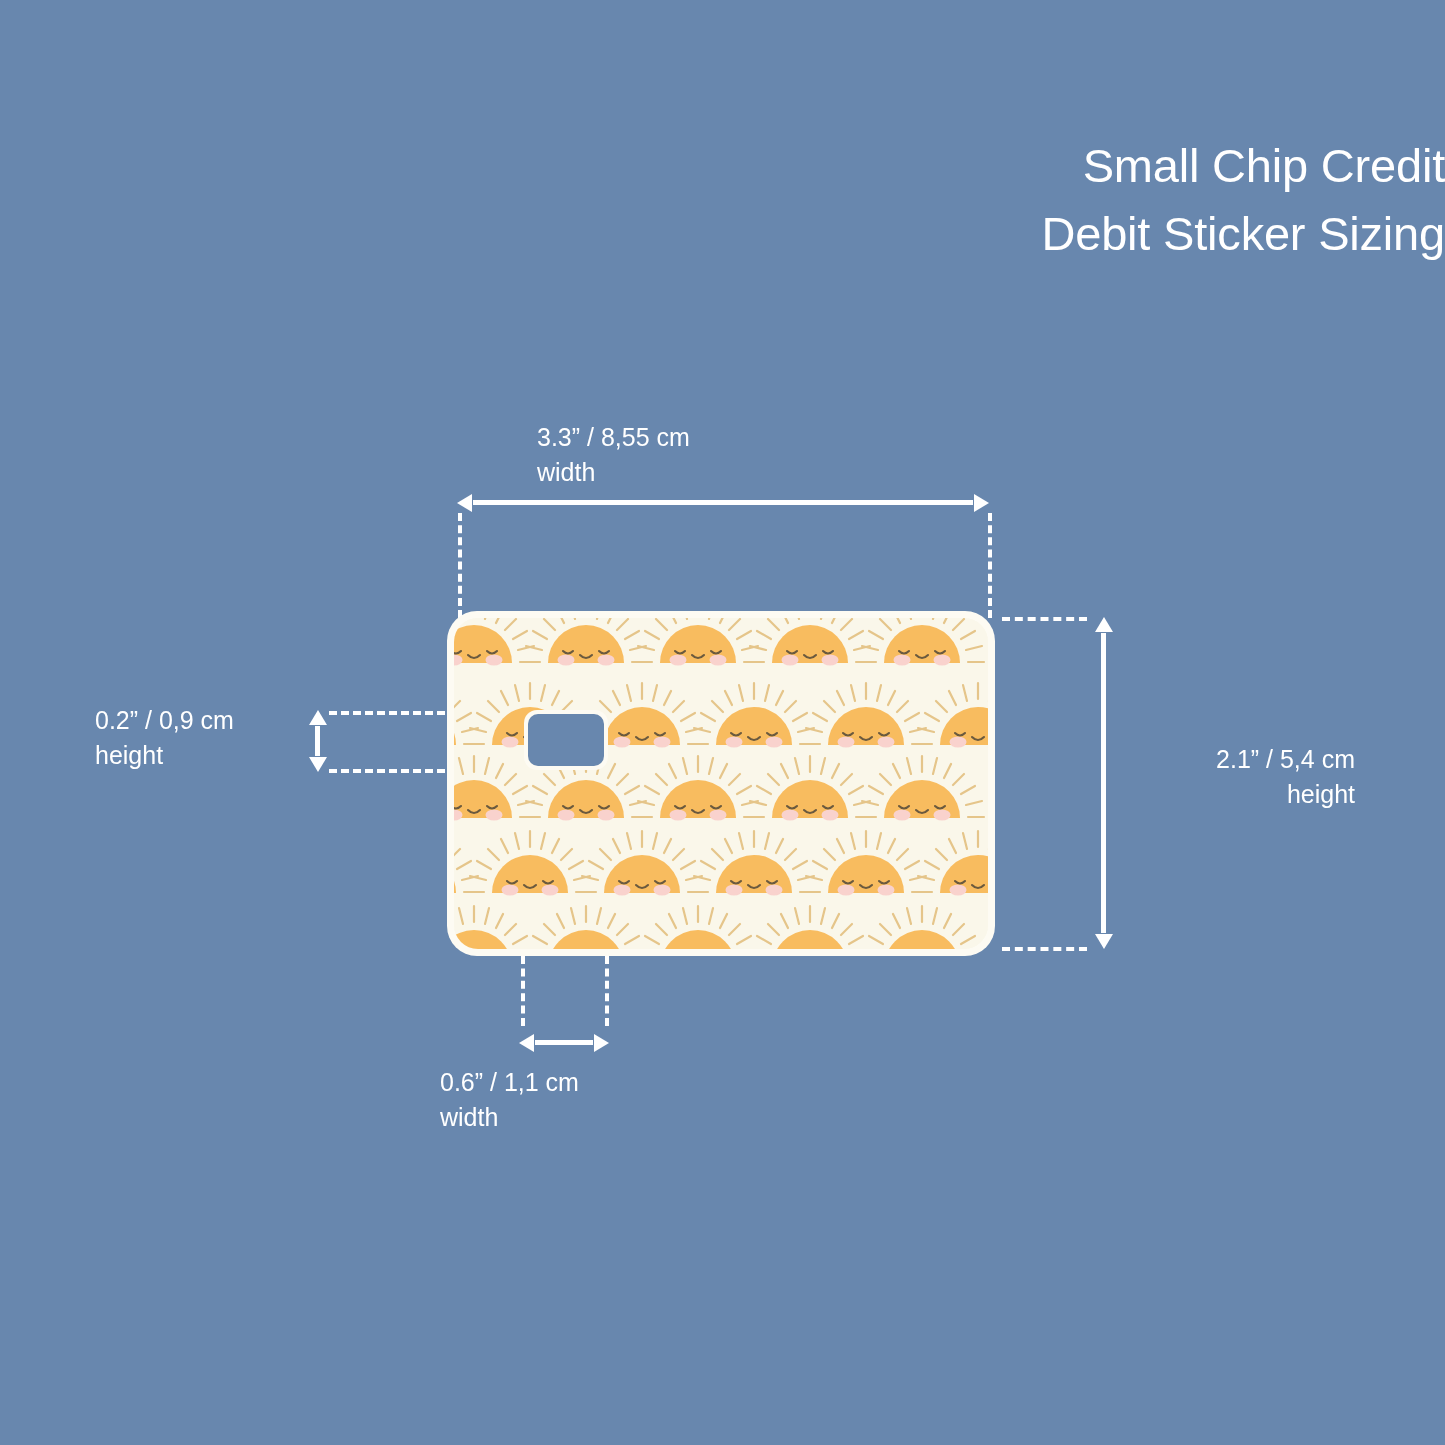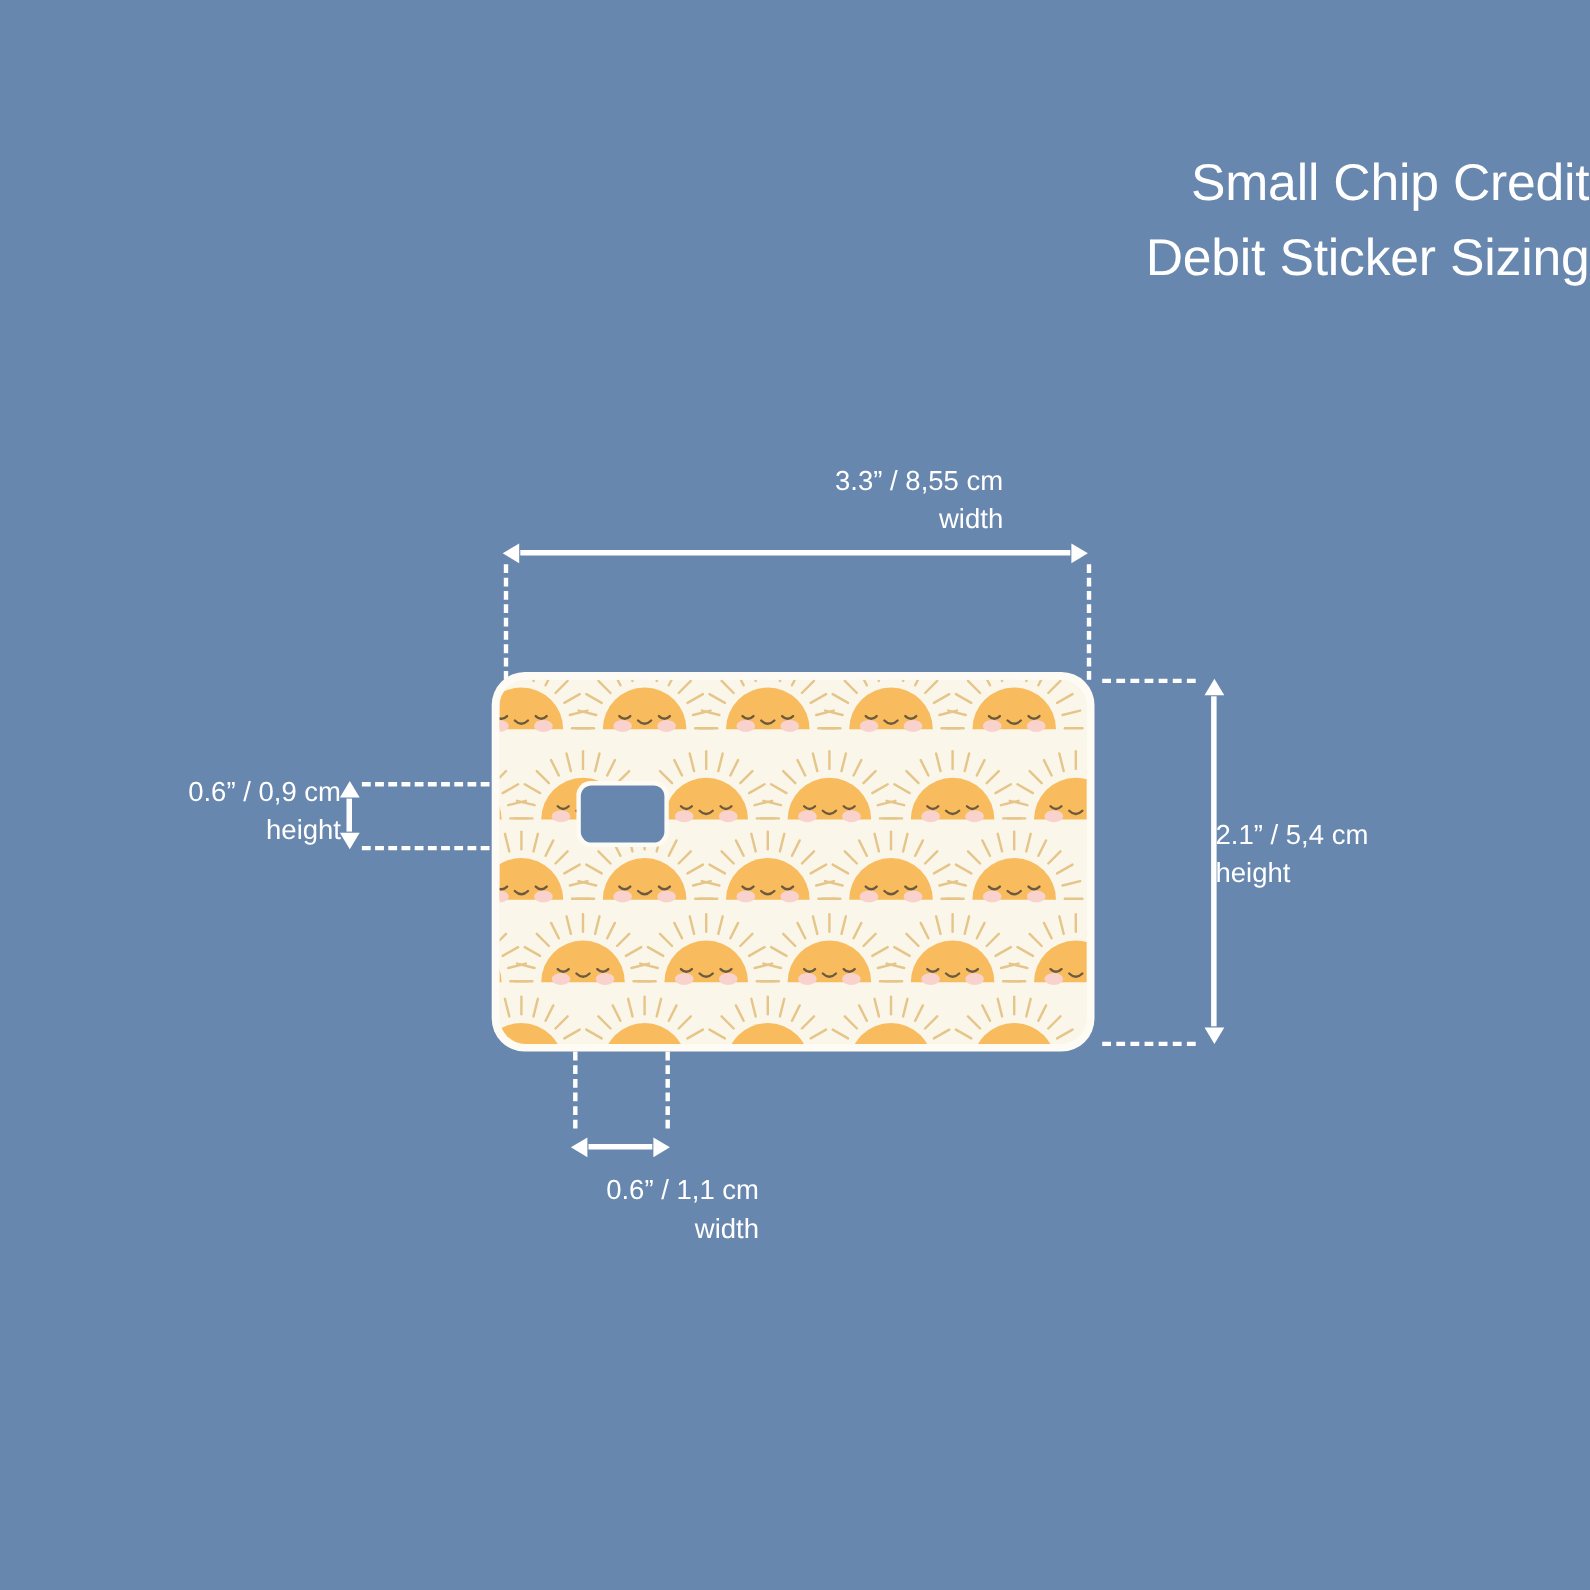--- a/index.html
+++ b/index.html
@@ -32,26 +32,26 @@
     white-space: pre-line;
   }
 
   
   .dim-label {
     position: absolute;
     color: #FFFFFF;
     font-size: 25px;
     line-height: 35px;
     font-weight: 400;
-    text-align: right;
+    text-align: left;
     white-space: pre-line;
   }
   #label-top     { left: 537px; top: 420px; width: 375px; }
   #label-left    { left:  95px; top: 703px; width: 215px; }
-  #label-right   { left: 1105px; top: 742px; width: 250px; text-align: left;}
+  #label-right   { left: 1105px; top: 742px; width: 250px; text-align: right;}
   #label-bottom  { left: 440px; top: 1065px; width: 250px; }
 
   
   .dash-v {
     position: absolute;
     width: 0;
     border-left: 4px dashed #FFFFFF;
   }
   .dash-h {
     position: absolute;
@@ -152,21 +152,21 @@
 
   <div id="title">Small Chip Credit
 Debit Sticker Sizing</div>
 
   <div class="dim-label" id="label-top">3.3” / 8,55 cm
 width</div>
   <div class="arrow-h" style="left:473px; top:500px; width:500px;"></div>
   <div class="dash-v" style="left:458px; top:513px; height:105px;"></div>
   <div class="dash-v" style="left:988px; top:513px; height:105px;"></div>
 
-  <div class="dim-label" id="label-left">0.6” / 0,9 cm
+  <div class="dim-label" id="label-left">0.2” / 0,9 cm
 height</div>
   <div class="arrow-v" style="left:315px; top:726px; height:30px;"></div>
   <div class="dash-h" style="left:329px; top:711px; width:200px;"></div>
   <div class="dash-h" style="left:329px; top:769px; width:200px;"></div>
 
   <div class="dim-label" id="label-right">2.1” / 5,4 cm
 height</div>
   <div class="arrow-v" style="left:1101px; top:633px; height:300px;"></div>
   <div class="dash-h" style="left:1002px; top:617px; width:85px;"></div>
   <div class="dash-h" style="left:1002px; top:947px; width:85px;"></div>

